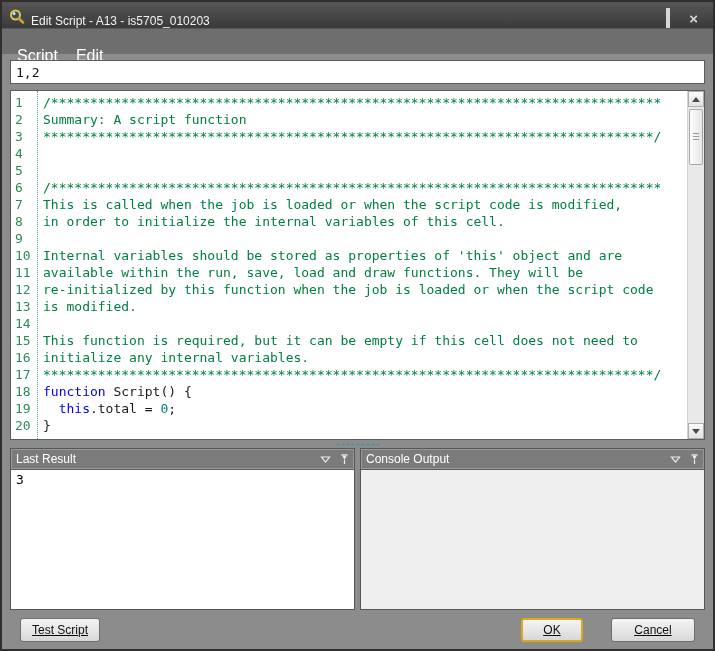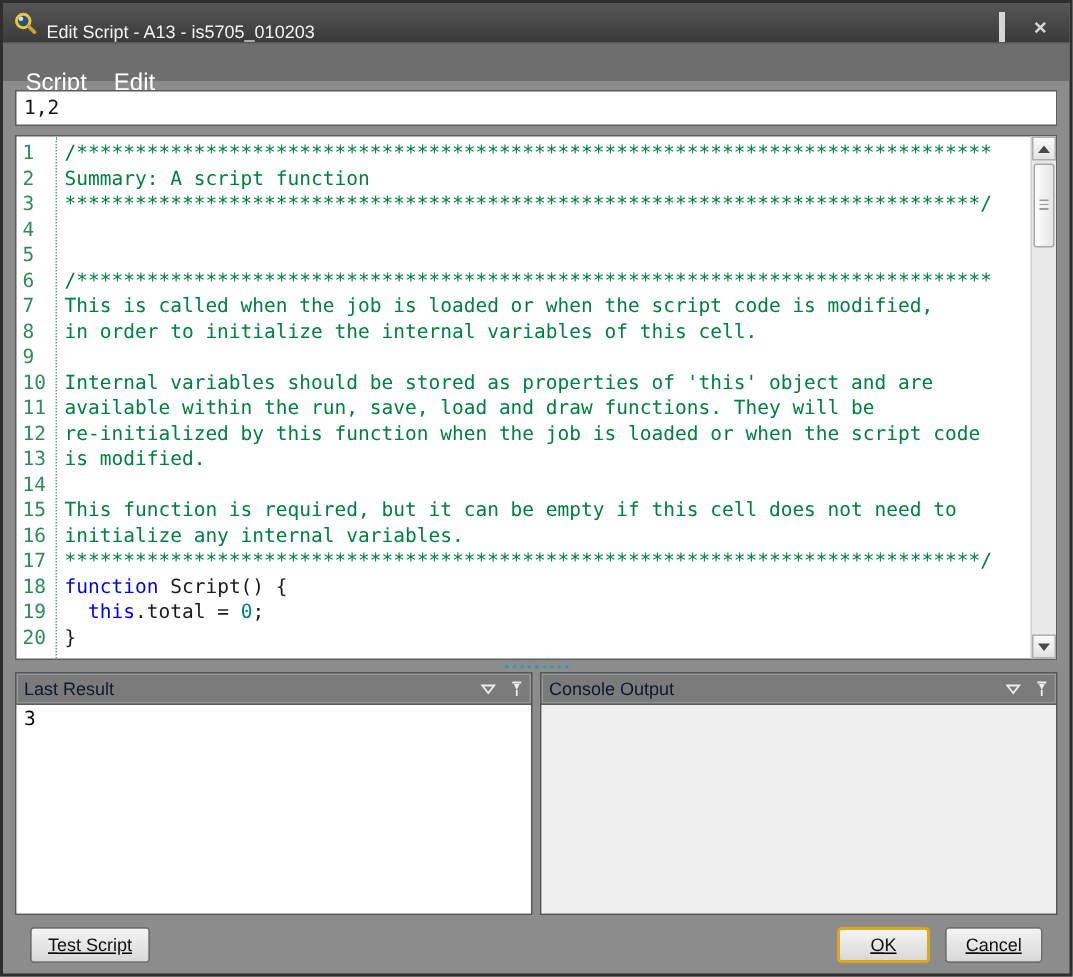--- a/index.html
+++ b/index.html
@@ -59,36 +59,36 @@
 
   
   .splitter{height:8px;display:flex;align-items:center;justify-content:center;flex:0 0 auto;}
   .grip{width:46px;height:5px;background-image:radial-gradient(#3f93ad 1px,transparent 1.4px);
     background-size:5px 5px;background-position:center;}
 
   
   .panels{height:162px;display:flex;gap:5px;flex:0 0 auto;}
   .panel{flex:1;border:1px solid #565656;display:flex;flex-direction:column;background:#8c8c8c;}
   .panel-header{height:21px;background:#7b7b7b;box-shadow:inset 0 0 0 1px #989898;
-    border-bottom:1px solid #5c5c5c;color:#0f172a;font-size:12px;display:flex;
+    border-bottom:1px solid #5c5c5c;color:#ffffff;font-size:12px;display:flex;
     align-items:center;padding:0 5px;flex:0 0 auto;}
   .panel-icons{margin-left:auto;display:flex;align-items:center;gap:9px;}
   .panel-icons svg{display:block;}
   .panel-content{flex:1;font:13px "DejaVu Sans Mono", monospace;padding:2px 5px;color:#000;}
   .content-white{background:#ffffff;}
   .content-gray{background:#efefef;}
 
   
   .buttonbar{flex:1;display:flex;align-items:center;padding:0 10px;text-decoration:underline;}
   .btn{height:24px;background:linear-gradient(#f4f4f4,#d8d8d8);border:1px solid #6e6e6e;
     border-radius:3px;font-size:12px;color:#111;padding:0 11px;display:inline-flex;
     align-items:center;justify-content:center;cursor:default;}
-  .btn-right{margin-left:auto;display:flex;gap:10px;}
+  .btn-right{margin-left:auto;display:flex;gap:28px;}
   .btn-ok{width:62px;border:2px solid #dba821;padding:0 6px;}
-  .btn-cancel{width:65px;}
+  .btn-cancel{width:84px;}
 </style>
 </head>
 <body>
 
 <div class="window">
 
   <div class="titlebar">
     <span>
       <svg width="16" height="16" viewBox="0 0 16 16">
         <circle cx="6.5" cy="7" r="4.5" fill="#2f4f6f" stroke="#e6c63c" stroke-width="2"></circle>

